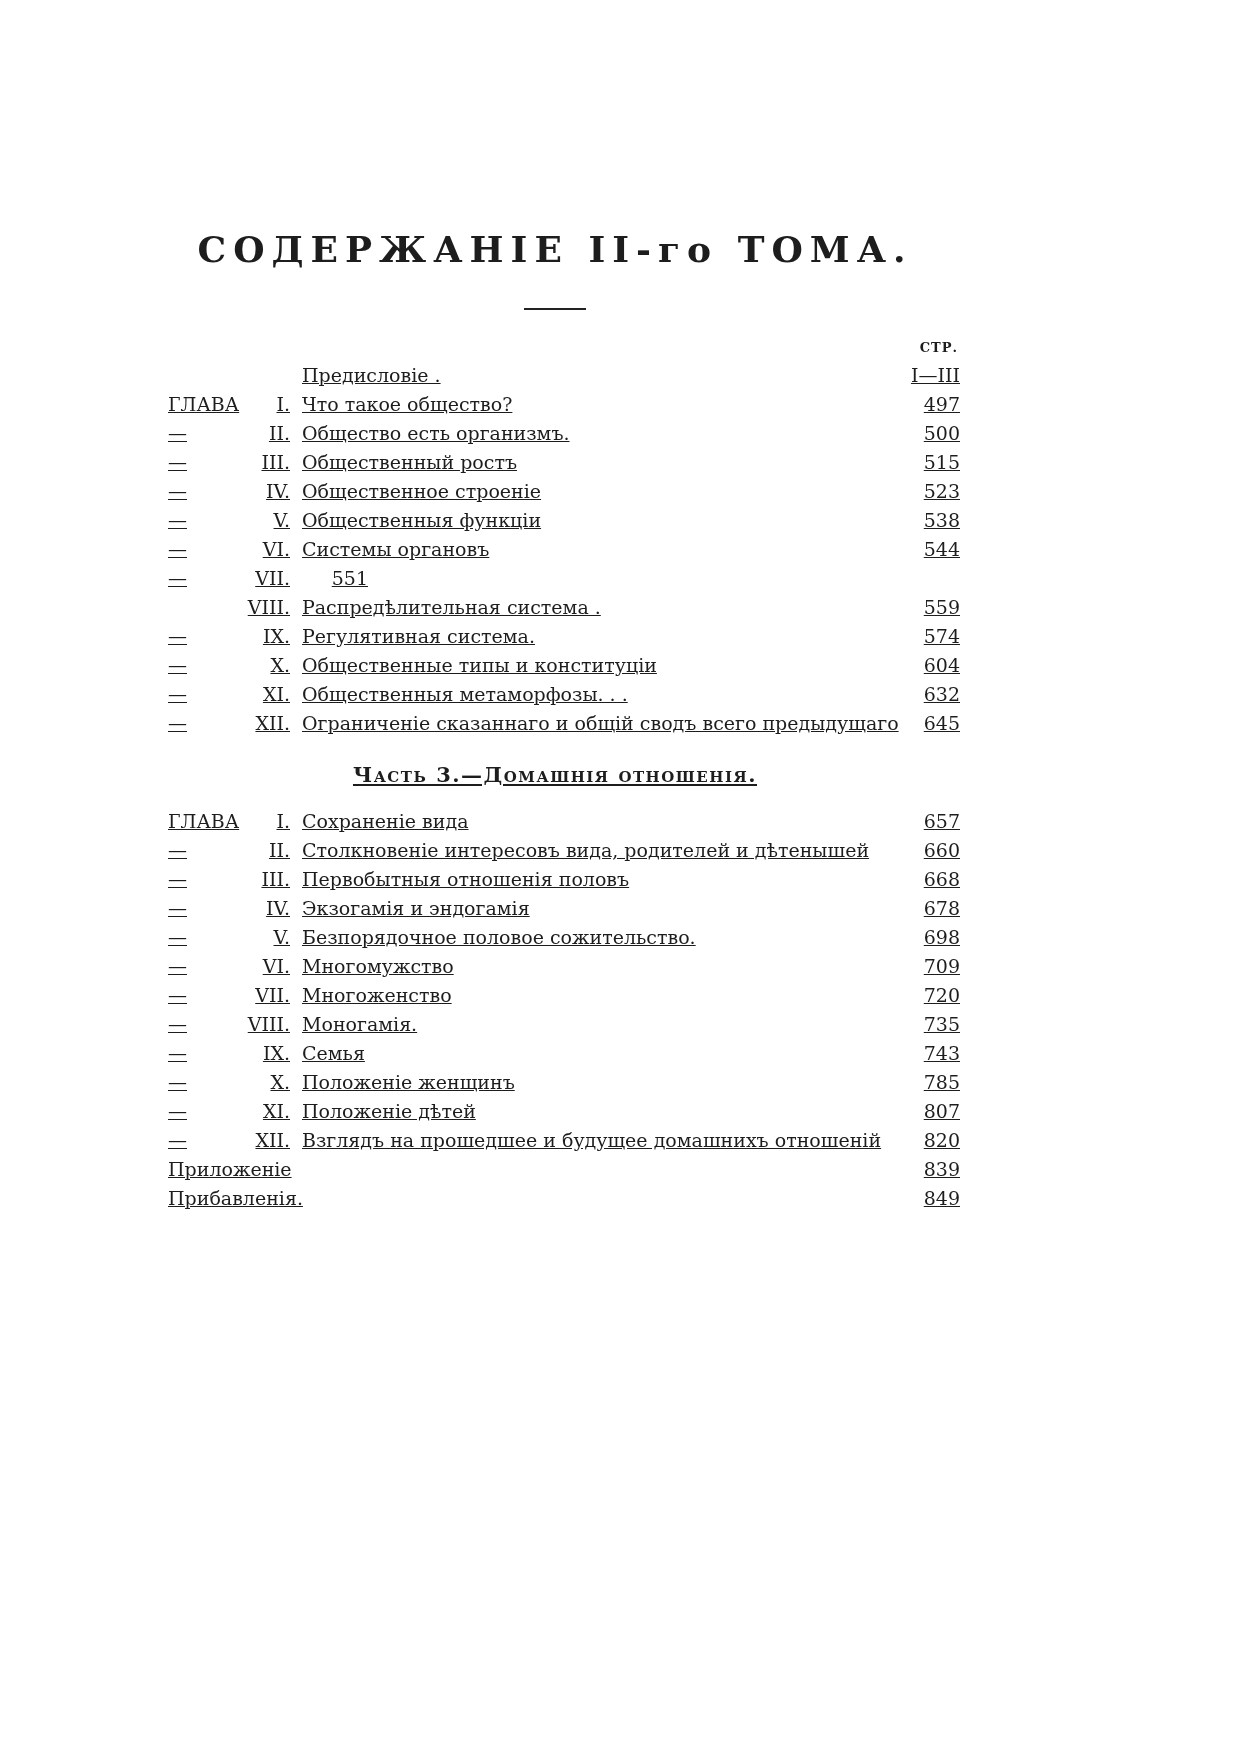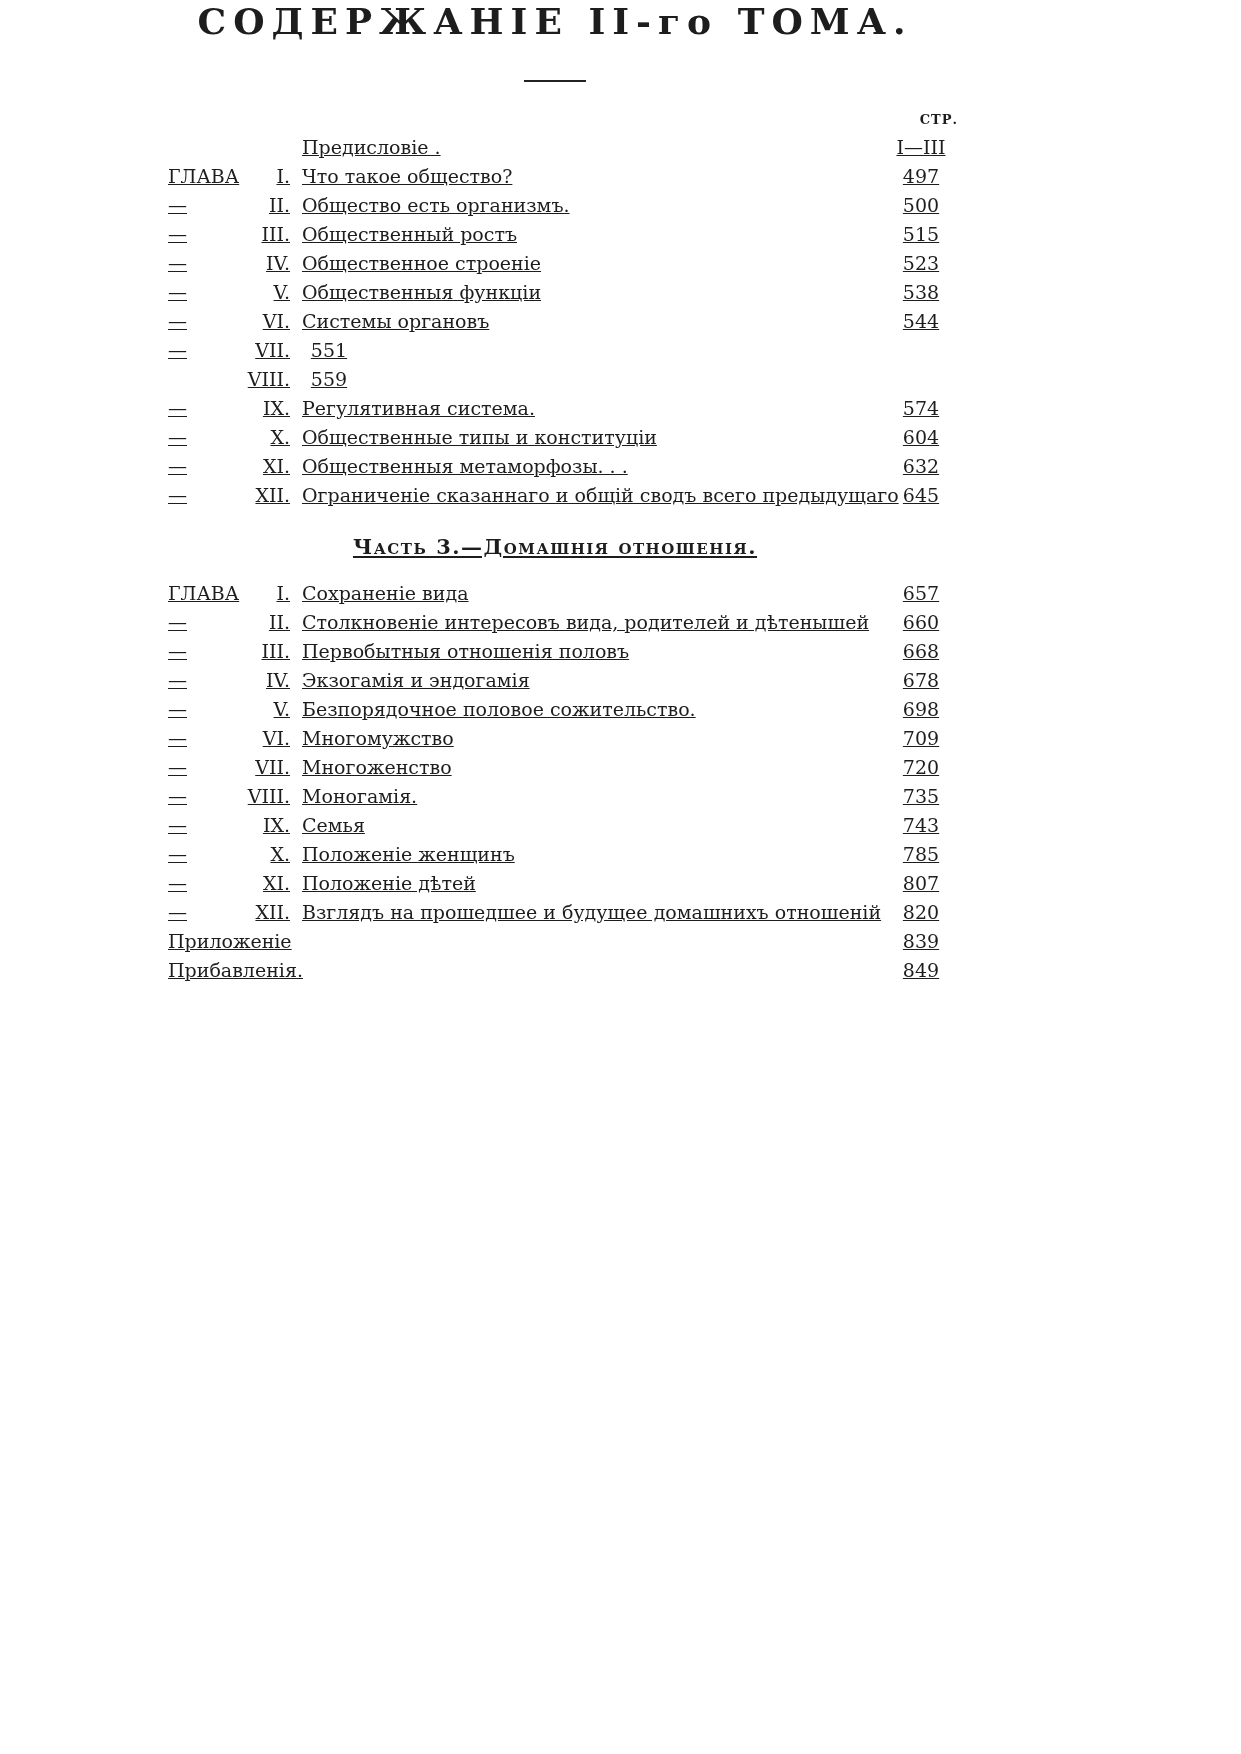--- a/index.html
+++ b/index.html
@@ -11,20 +11,21 @@
     width: 1241px;
     height: 1754px;
     font-family: "DejaVu Serif", "Liberation Serif", serif;
     color: #1d1d1d;
     overflow: hidden;
   }
   .page {
     position: relative;
     width: 810px;
     margin: 0 0 0 150px;
+    padding-top: 228px;
   }
   .doc-title {
     text-align: center;
     font-size: 36px;
     font-weight: bold;
     letter-spacing: 7px;
     white-space: nowrap;
   }
   .part-heading {
     text-align: center;
@@ -75,21 +76,21 @@
     text-align: right;
   }
   .c-title {
     flex: 1 1 auto;
     min-width: 0;
     padding-left: 12px;
     overflow: visible;
   }
   .c-page {
     flex: 0 0 78px;
-    text-align: center;
+    text-align: right;
   }
   .part-heading.second {
     margin-top: 24px;
     text-decoration: underline;
   }
 </style>
 </head>
 <body>
 
 <div class="page">
@@ -145,20 +146,21 @@
       <span class="c-page">544</span>
     </div>
     <div class="row">
       <span class="c-label">—</span>
       <span class="c-num">VII.</span>
       <span class="c-page">551</span>
     </div>
     <div class="row">
       <span class="c-label"></span>
       <span class="c-num">VIII.</span>
+      <span class="c-title">Распредѣлительная система .</span>
       <span class="c-page">559</span>
     </div>
     <div class="row">
       <span class="c-label">—</span>
       <span class="c-num">IX.</span>
       <span class="c-title">Регулятивная система.</span>
       <span class="c-page">574</span>
     </div>
     <div class="row">
       <span class="c-label">—</span>

